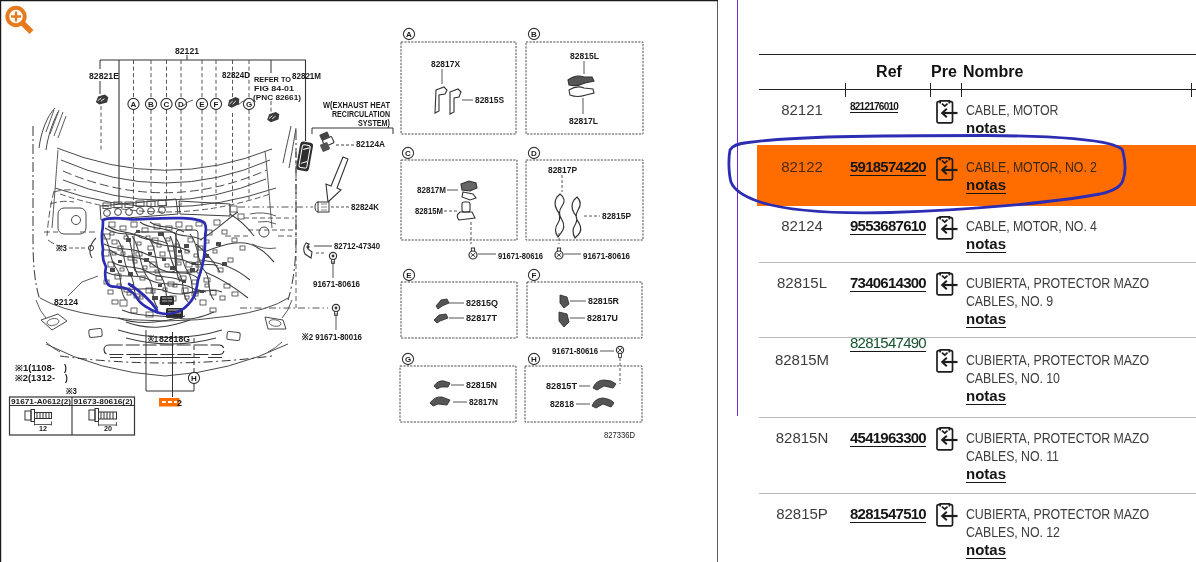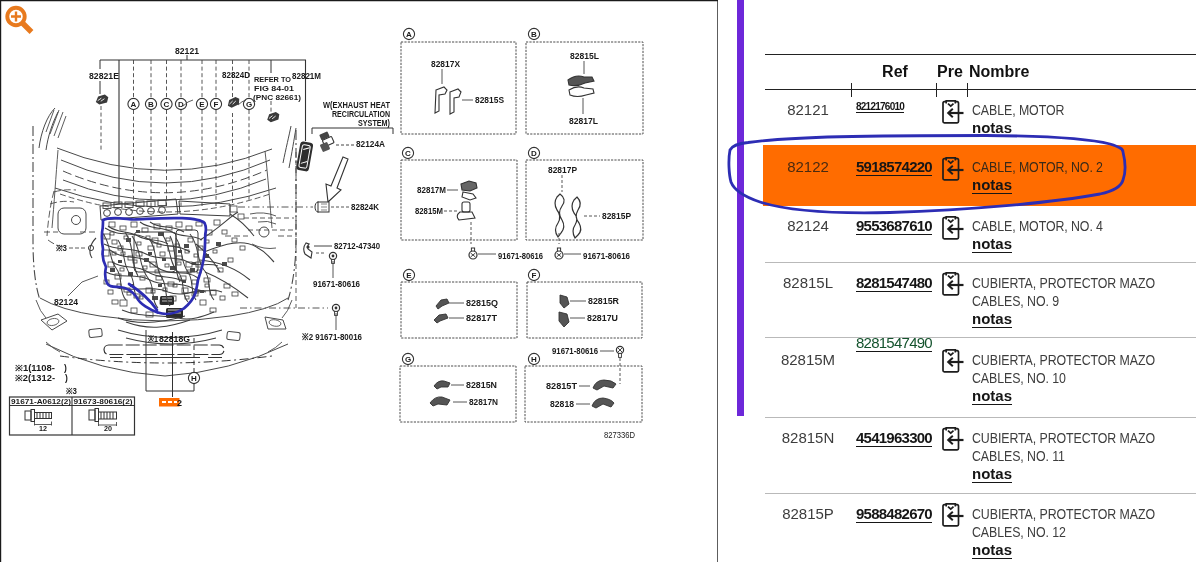--- a/index.html
+++ b/index.html
@@ -533,21 +533,21 @@
 <path d="M576,404 H590" stroke="#444" stroke-width="0.9" fill="none"></path>
 
 <path d="M592,406 q3,-8 11,-8 q8,1 11,5 l-3,4 l-8,-3 l-7,4 Z" fill="#555" stroke="#333" stroke-width="0.9"></path>
 
 <text x="604" y="438" font-family="Liberation Sans, sans-serif" font-size="8.5" font-weight="normal" fill="#1a1a1a" textLength="31" lengthAdjust="spacingAndGlyphs">827336D</text>
 
 <path d="M103,220 C110,216 125,219 134,219.5 C148,219 165,217.5 182,218.2 C193,218.6 202,220.5 204.6,223 C206.5,227 206,231 205.3,234 C205,243 205,248 204.6,252 C204,259 203,263 202,267 C200,274 199,277 198,280 C197,287 196,290 195.5,293 C193,300 188,305 184,308.4 C176,313.5 166,315.5 158,312.6 C150,310 139.5,304 136.5,297 C132,291 127,287.5 120,287 C114,286.5 109,287.5 107,283 C104.5,278 104.5,274 106,267 C103,261 102,254 103,249 C102,243 101,236 102.7,228 C103,224 103,221.5 103,220 Z" fill="none" stroke="#2d2db4" stroke-width="2.7" stroke-linecap="round"></path>
 <path d="M129,284 C140,291 150,300 157,310" fill="none" stroke="#2d2db4" stroke-width="2.7" stroke-linecap="round"></path>
 </svg>
 
-<div style="position:absolute;left:737px;top:0;width:459px;height:416px;border-left:7px solid #6d28d9">
+<div style="position:absolute;left:737px;top:0;width:459px;height:416px;border-left:1px solid #6d28d9">
 
 <div style="position:absolute;left:21px;top:53.5px;width:438px;height:0;border-top:1.6px solid #222"></div>
 
 <div style="position:absolute;left:109px;top:63px;width:84px;text-align:center;font-size:16px;font-weight:bold;color:#111">Ref</div>
 <div style="position:absolute;left:193px;top:63px;width:31px;font-size:16px;font-weight:bold;color:#111">Pre</div>
 <div style="position:absolute;left:225px;top:63px;width:230px;text-align:left;font-size:16px;font-weight:bold;color:#111">Nombre</div>
 
 <div style="position:absolute;left:21px;top:89px;width:438px;height:0;border-top:1.4px solid #222"></div>
 <div style="position:absolute;left:107px;top:82.5px;width:0;height:14px;border-left:1.4px solid #222"></div>
 <div style="position:absolute;left:192px;top:82.5px;width:0;height:14px;border-left:1.4px solid #222"></div>
@@ -584,21 +584,21 @@
       <path d="M4.2,3.6 V0.9 H13.3 V3.6 M6,3.6 L8.75,6.2 L11.5,3.6" fill="none" stroke="#1d1d1d" stroke-width="1.7"></path>
       <path d="M21.5,13 H6.5" stroke="#1d1d1d" stroke-width="2.2" fill="none"></path>
       <path d="M10.8,8.7 L6.2,13 L10.8,17.3" fill="none" stroke="#1d1d1d" stroke-width="2"></path>
     </svg>
 <div style="position:absolute;left:228px;top:217px;font-size:15px;color:#3d3d3d;white-space:nowrap;transform:scaleX(0.825);transform-origin:0 50%;letter-spacing:-0.1px">CABLE, MOTOR, NO. 4</div>
 <div style="position:absolute;left:228px;top:235px;font-size:15px;font-weight:bold;color:#161616"><span style="border-bottom:1.6px solid #161616">notas</span></div>
 
 <div style="position:absolute;left:21px;top:261.5px;width:438px;border-top:1px solid #b9b9b9"></div>
 
 <div style="position:absolute;left:21px;top:273.5px;width:86px;text-align:center;font-size:15px;color:#3d3d3d">82815L</div>
-<div style="position:absolute;left:112px;top:273.5px;font-size:15px;font-weight:bold;color:#161616;letter-spacing:-0.75px"><span style="border-bottom:1.6px solid #161616">8281547480</span></div>
+<div style="position:absolute;left:112px;top:273.5px;font-size:15px;font-weight:bold;color:#161616;letter-spacing:-0.75px"><span style="border-bottom:1.6px solid #161616">7340614300</span></div>
 <svg style="position:absolute;left:198px;top:272px" width="22" height="24" viewBox="0 0 22 24">
       <path d="M4,1.7 H2.3 Q1,1.7 1,3 V21.5 Q1,22.8 2.3,22.8 H15.2 Q16.5,22.8 16.5,21.5 V3 Q16.5,1.7 15.2,1.7 H13.5" fill="none" stroke="#1d1d1d" stroke-width="1.7"></path>
       <path d="M4.2,3.6 V0.9 H13.3 V3.6 M6,3.6 L8.75,6.2 L11.5,3.6" fill="none" stroke="#1d1d1d" stroke-width="1.7"></path>
       <path d="M21.5,13 H6.5" stroke="#1d1d1d" stroke-width="2.2" fill="none"></path>
       <path d="M10.8,8.7 L6.2,13 L10.8,17.3" fill="none" stroke="#1d1d1d" stroke-width="2"></path>
     </svg>
 <div style="position:absolute;left:228px;top:273.5px;font-size:15px;color:#3d3d3d;white-space:nowrap;transform:scaleX(0.825);transform-origin:0 50%;letter-spacing:-0.1px">CUBIERTA, PROTECTOR MAZO</div>
 <div style="position:absolute;left:228px;top:291.5px;font-size:15px;color:#3d3d3d;white-space:nowrap;transform:scaleX(0.825);transform-origin:0 50%;letter-spacing:-0.1px">CABLES, NO. 9</div>
 <div style="position:absolute;left:228px;top:309.5px;font-size:15px;font-weight:bold;color:#161616"><span style="border-bottom:1.6px solid #161616">notas</span></div>
 
@@ -626,21 +626,21 @@
       <path d="M21.5,13 H6.5" stroke="#1d1d1d" stroke-width="2.2" fill="none"></path>
       <path d="M10.8,8.7 L6.2,13 L10.8,17.3" fill="none" stroke="#1d1d1d" stroke-width="2"></path>
     </svg>
 <div style="position:absolute;left:228px;top:428.5px;font-size:15px;color:#3d3d3d;white-space:nowrap;transform:scaleX(0.825);transform-origin:0 50%;letter-spacing:-0.1px">CUBIERTA, PROTECTOR MAZO</div>
 <div style="position:absolute;left:228px;top:446.5px;font-size:15px;color:#3d3d3d;white-space:nowrap;transform:scaleX(0.825);transform-origin:0 50%;letter-spacing:-0.1px">CABLES, NO. 11</div>
 <div style="position:absolute;left:228px;top:464.5px;font-size:15px;font-weight:bold;color:#161616"><span style="border-bottom:1.6px solid #161616">notas</span></div>
 
 <div style="position:absolute;left:21px;top:493px;width:438px;border-top:1px solid #b9b9b9"></div>
 
 <div style="position:absolute;left:21px;top:504.5px;width:86px;text-align:center;font-size:15px;color:#3d3d3d">82815P</div>
-<div style="position:absolute;left:112px;top:504.5px;font-size:15px;font-weight:bold;color:#161616;letter-spacing:-0.75px"><span style="border-bottom:1.6px solid #161616">9588482670</span></div>
+<div style="position:absolute;left:112px;top:504.5px;font-size:15px;font-weight:bold;color:#161616;letter-spacing:-0.75px"><span style="border-bottom:1.6px solid #161616">8281547510</span></div>
 <svg style="position:absolute;left:198px;top:503px" width="22" height="24" viewBox="0 0 22 24">
       <path d="M4,1.7 H2.3 Q1,1.7 1,3 V21.5 Q1,22.8 2.3,22.8 H15.2 Q16.5,22.8 16.5,21.5 V3 Q16.5,1.7 15.2,1.7 H13.5" fill="none" stroke="#1d1d1d" stroke-width="1.7"></path>
       <path d="M4.2,3.6 V0.9 H13.3 V3.6 M6,3.6 L8.75,6.2 L11.5,3.6" fill="none" stroke="#1d1d1d" stroke-width="1.7"></path>
       <path d="M21.5,13 H6.5" stroke="#1d1d1d" stroke-width="2.2" fill="none"></path>
       <path d="M10.8,8.7 L6.2,13 L10.8,17.3" fill="none" stroke="#1d1d1d" stroke-width="2"></path>
     </svg>
 <div style="position:absolute;left:228px;top:504.5px;font-size:15px;color:#3d3d3d;white-space:nowrap;transform:scaleX(0.825);transform-origin:0 50%;letter-spacing:-0.1px">CUBIERTA, PROTECTOR MAZO</div>
 <div style="position:absolute;left:228px;top:522.5px;font-size:15px;color:#3d3d3d;white-space:nowrap;transform:scaleX(0.825);transform-origin:0 50%;letter-spacing:-0.1px">CABLES, NO. 12</div>
 <div style="position:absolute;left:228px;top:540.5px;font-size:15px;font-weight:bold;color:#161616"><span style="border-bottom:1.6px solid #161616">notas</span></div>
 </div>

